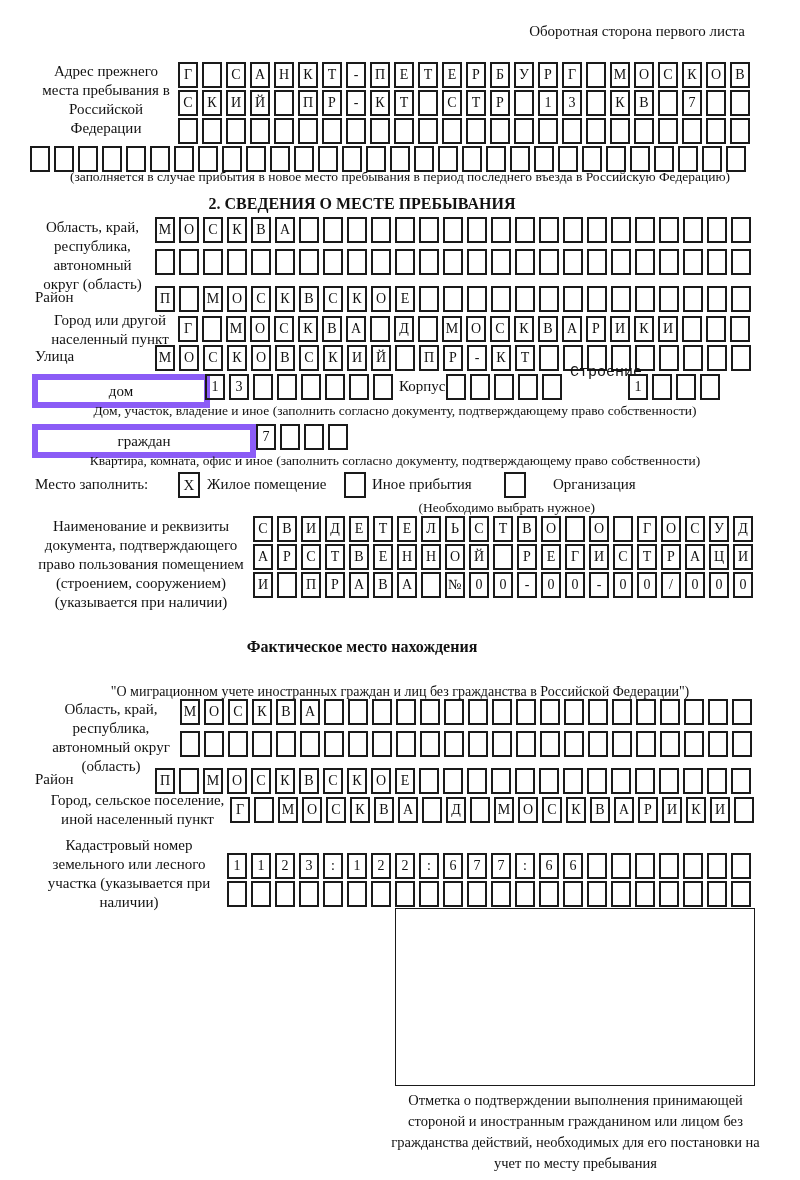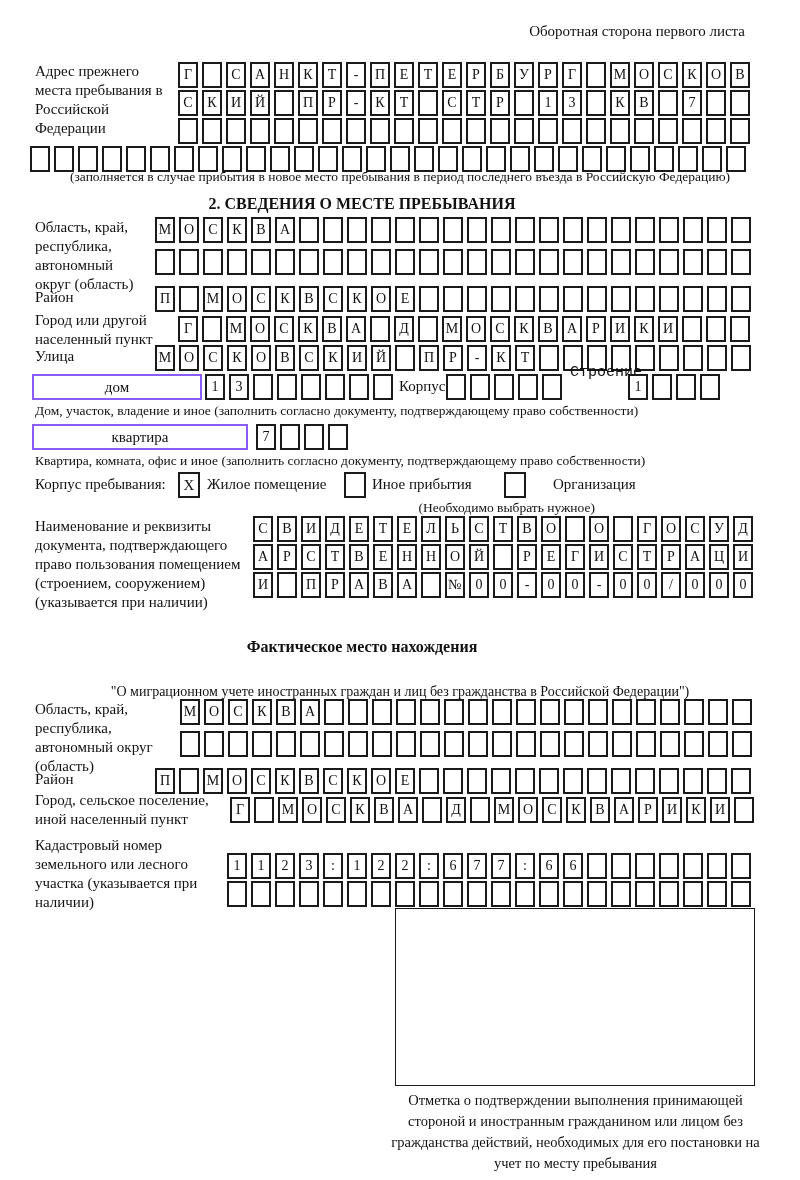--- a/index.html
+++ b/index.html
@@ -1,26 +1,26 @@
 <!DOCTYPE html>
 <html><head>
 <meta charset="utf-8">
 <style>
   html,body{margin:0;padding:0;background:#ffffff;}
   .page{position:relative;width:800px;height:1180px;background:#fff;
         font-family:"Liberation Serif","DejaVu Serif",serif;color:#111;overflow:hidden;}
-  .abs{position:absolute;}
+  .abs{position:absolute;text-align:center;}
   .lbl{font-size:15px;line-height:19px;}
   .note{font-size:13.5px;line-height:17px;}
   .title{font-weight:bold;font-size:16px;text-align:center;width:724px;left:0;}
   .center{text-align:center;width:800px;left:0;}
   .cellrow{display:flex;}
   .cell{width:16px;height:22px;border:2px solid #1a1a1a;margin-right:4px;flex:0 0 auto;
         display:flex;align-items:center;justify-content:center;font-size:14px;overflow:hidden;}
-  .widebox{border:2px solid #8b5cf6;height:22px;display:flex;align-items:center;justify-content:center;font-size:15px;}
+  .widebox{border:6px solid #8b5cf6;height:22px;display:flex;align-items:center;justify-content:center;font-size:15px;}
   .checkbox{width:18px;height:22px;border:2px solid #1a1a1a;display:flex;align-items:center;justify-content:center;font-size:15px;}
   .stampbox{border:1.5px solid #1a1a1a;background:#fff;}
 </style>
 </head>
 <body>
 
 <div class="page">
 
   <div class="abs lbl" style="top:22px;right:55px;">Оборотная сторона первого листа</div>
 
@@ -302,30 +302,30 @@
     </div>
   <div class="abs lbl" style="left:570px;top:363px;font-family:Liberation Mono, monospace;">Строение</div>
   <div class="abs cellrow" style="left:628px;top:374px;">
       <span class="cell">1</span>
       <span class="cell"></span>
       <span class="cell"></span>
       <span class="cell"></span>
     </div>
   <div class="abs note" style="left:35px;top:402px;width:720px;">Дом, участок, владение и иное (заполнить согласно документу, подтверждающему право собственности)</div>
 
-  <div class="abs widebox" style="left:32px;top:424px;width:212px;">квартира</div>
+  <div class="abs widebox" style="left:32px;top:424px;width:212px;">граждан</div>
   <div class="abs cellrow" style="left:256px;top:424px;">
       <span class="cell">7</span>
       <span class="cell"></span>
       <span class="cell"></span>
       <span class="cell"></span>
     </div>
   <div class="abs note" style="left:35px;top:452px;width:720px;">Квартира, комната, офис и иное (заполнить согласно документу, подтверждающему право собственности)</div>
 
-  <div class="abs lbl" style="left:35px;top:475px;">Корпус пребывания:</div>
+  <div class="abs lbl" style="left:35px;top:475px;">Место заполнить:</div>
   <span class="abs checkbox" style="left:178px;top:472px;">X</span>
   <div class="abs lbl" style="left:207px;top:475px;">Жилое помещение</div>
   <span class="abs checkbox" style="left:344px;top:472px;"></span>
   <div class="abs lbl" style="left:372px;top:475px;">Иное прибытия</div>
   <span class="abs checkbox" style="left:504px;top:472px;"></span>
   <div class="abs lbl" style="left:553px;top:475px;">Организация</div>
   <div class="abs note" style="left:35px;top:499px;width:560px;text-align:right;">(Необходимо выбрать нужное)</div>
 
   <div class="abs lbl" style="left:35px;top:517px;width:212px;">Наименование и реквизиты документа, подтверждающего право пользования помещением (строением, сооружением) (указывается при наличии)</div>
   <div class="abs cellrow" style="left:253px;top:516px;">

